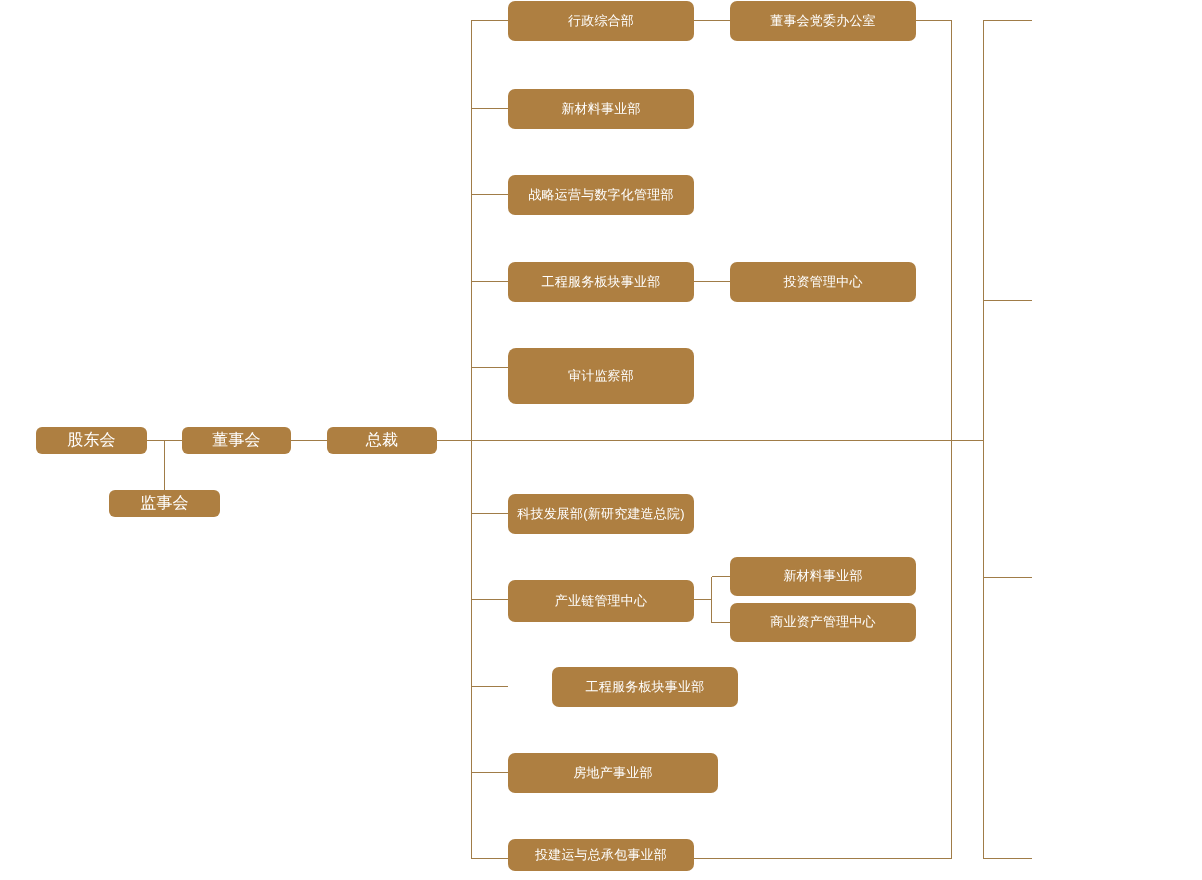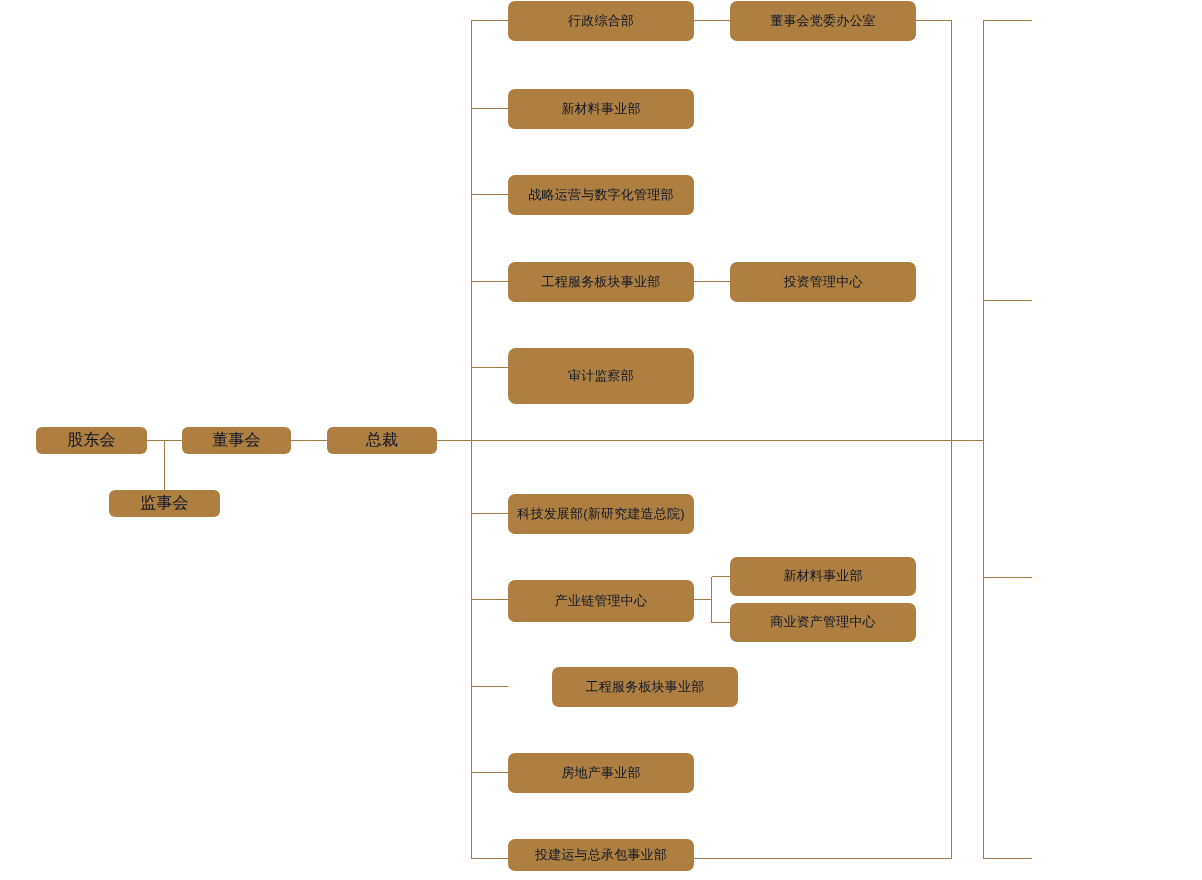--- a/index.html
+++ b/index.html
@@ -22,21 +22,21 @@
     top: 0;
     width: 1202px;
     height: 880px;
     pointer-events: none;
   }
   .node {
     position: absolute;
     box-sizing: border-box;
     background: #ae7f41;
     border-radius: 7px;
-    color: #0f172a;
+    color: #ffffff;
     display: flex;
     align-items: center;
     justify-content: center;
     text-align: center;
     line-height: 1.15;
     white-space: nowrap;
     letter-spacing: 0.2px;
     z-index: 2;
     -webkit-font-smoothing: antialiased;
   }
@@ -154,21 +154,21 @@
   </div>
 
   <div class="node dept" style="left:508px; top:580px; width:186px; height:42px;">
     <span class="label">产业链管理中心</span>
   </div>
 
   <div class="node dept" style="left:508px; top:667px; width:186px; height:40px;margin-left:44px;">
     <span class="label">工程服务板块事业部</span>
   </div>
 
-  <div class="node dept" style="left:508px; top:753px; width:186px; height:40px;">
+  <div class="node dept" style="left:508px; top:753px; width:210px; height:40px;">
     <span class="label">房地产事业部</span>
   </div>
 
   <div class="node dept" style="left:508px; top:839px; width:186px; height:32px;">
     <span class="label">投建运与总承包事业部</span>
   </div>
 
   <div class="node dept" style="left:730px; top:557px; width:186px; height:39px;">
     <span class="label">新材料事业部</span>
   </div>

